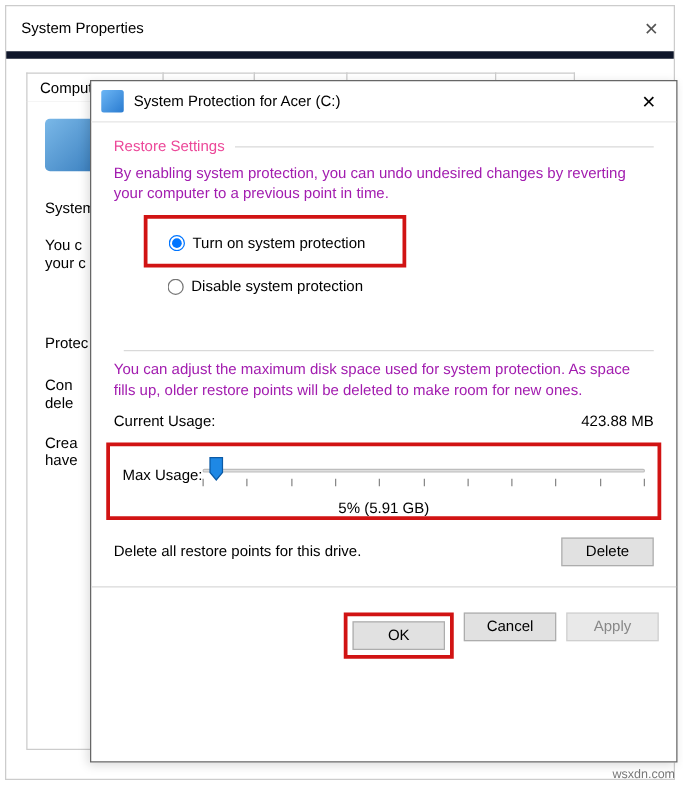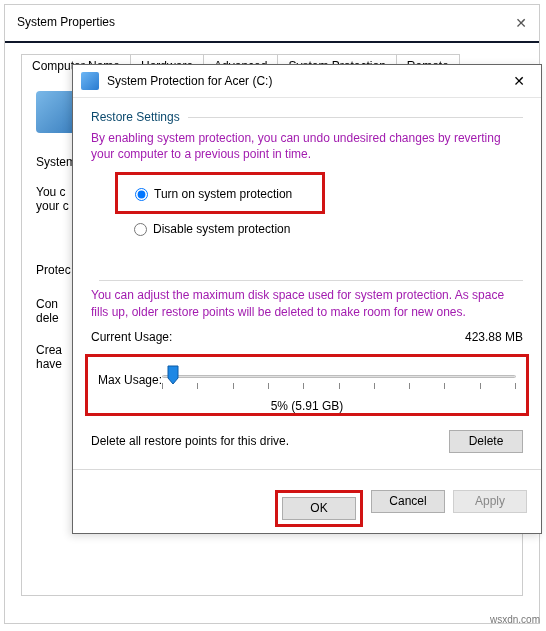--- a/index.html
+++ b/index.html
@@ -20,21 +20,21 @@
       top: 4px;
       width: 536px;
       height: 620px;
       border: 1px solid #ccc;
       background: #fff;
     }
     .bg-title {
       padding: 10px 12px;
       font-size: 12px;
       color: #000;
-      border-bottom: 2px solid #0f172a;
+      border-bottom: 6px solid #0f172a;
       display: flex;
       justify-content: space-between;
     }
     .bg-close {
       font-size: 14px;
       color: #555;
       cursor: default;
     }
     .bg-tabs {
       margin: 10px 16px 0 16px;
@@ -65,21 +65,21 @@
       vertical-align: top;
       margin-right: 10px;
     }
     .bg-text1 { margin-top: 22px; }
 
     .fg-window {
       position: absolute;
       left: 72px;
       top: 64px;
       width: 470px;
-      height: 470px;
+      height: 546px;
       background: #fff;
       border: 1px solid #666;
       box-shadow: -2px 2px 8px rgba(0,0,0,0.15);
     }
     .fg-titlebar {
       display: flex;
       align-items: center;
       padding: 6px 8px;
       border-bottom: 1px solid #e5e5e5;
     }
@@ -95,21 +95,21 @@
     }
     .fg-close {
       font-size: 14px;
       padding: 2px 8px;
       cursor: default;
     }
     .fg-body {
       padding: 12px 18px 10px 18px;
     }
     .group-label {
-      color: #0c4a6e;
+      color: #ec4899;
       font-size: 12px;
       margin-bottom: 6px;
       display: flex;
       align-items: center;
     }
     .group-line {
       flex: 1;
       height: 1px;
       background: #d9d9d9;
       margin-left: 8px;

